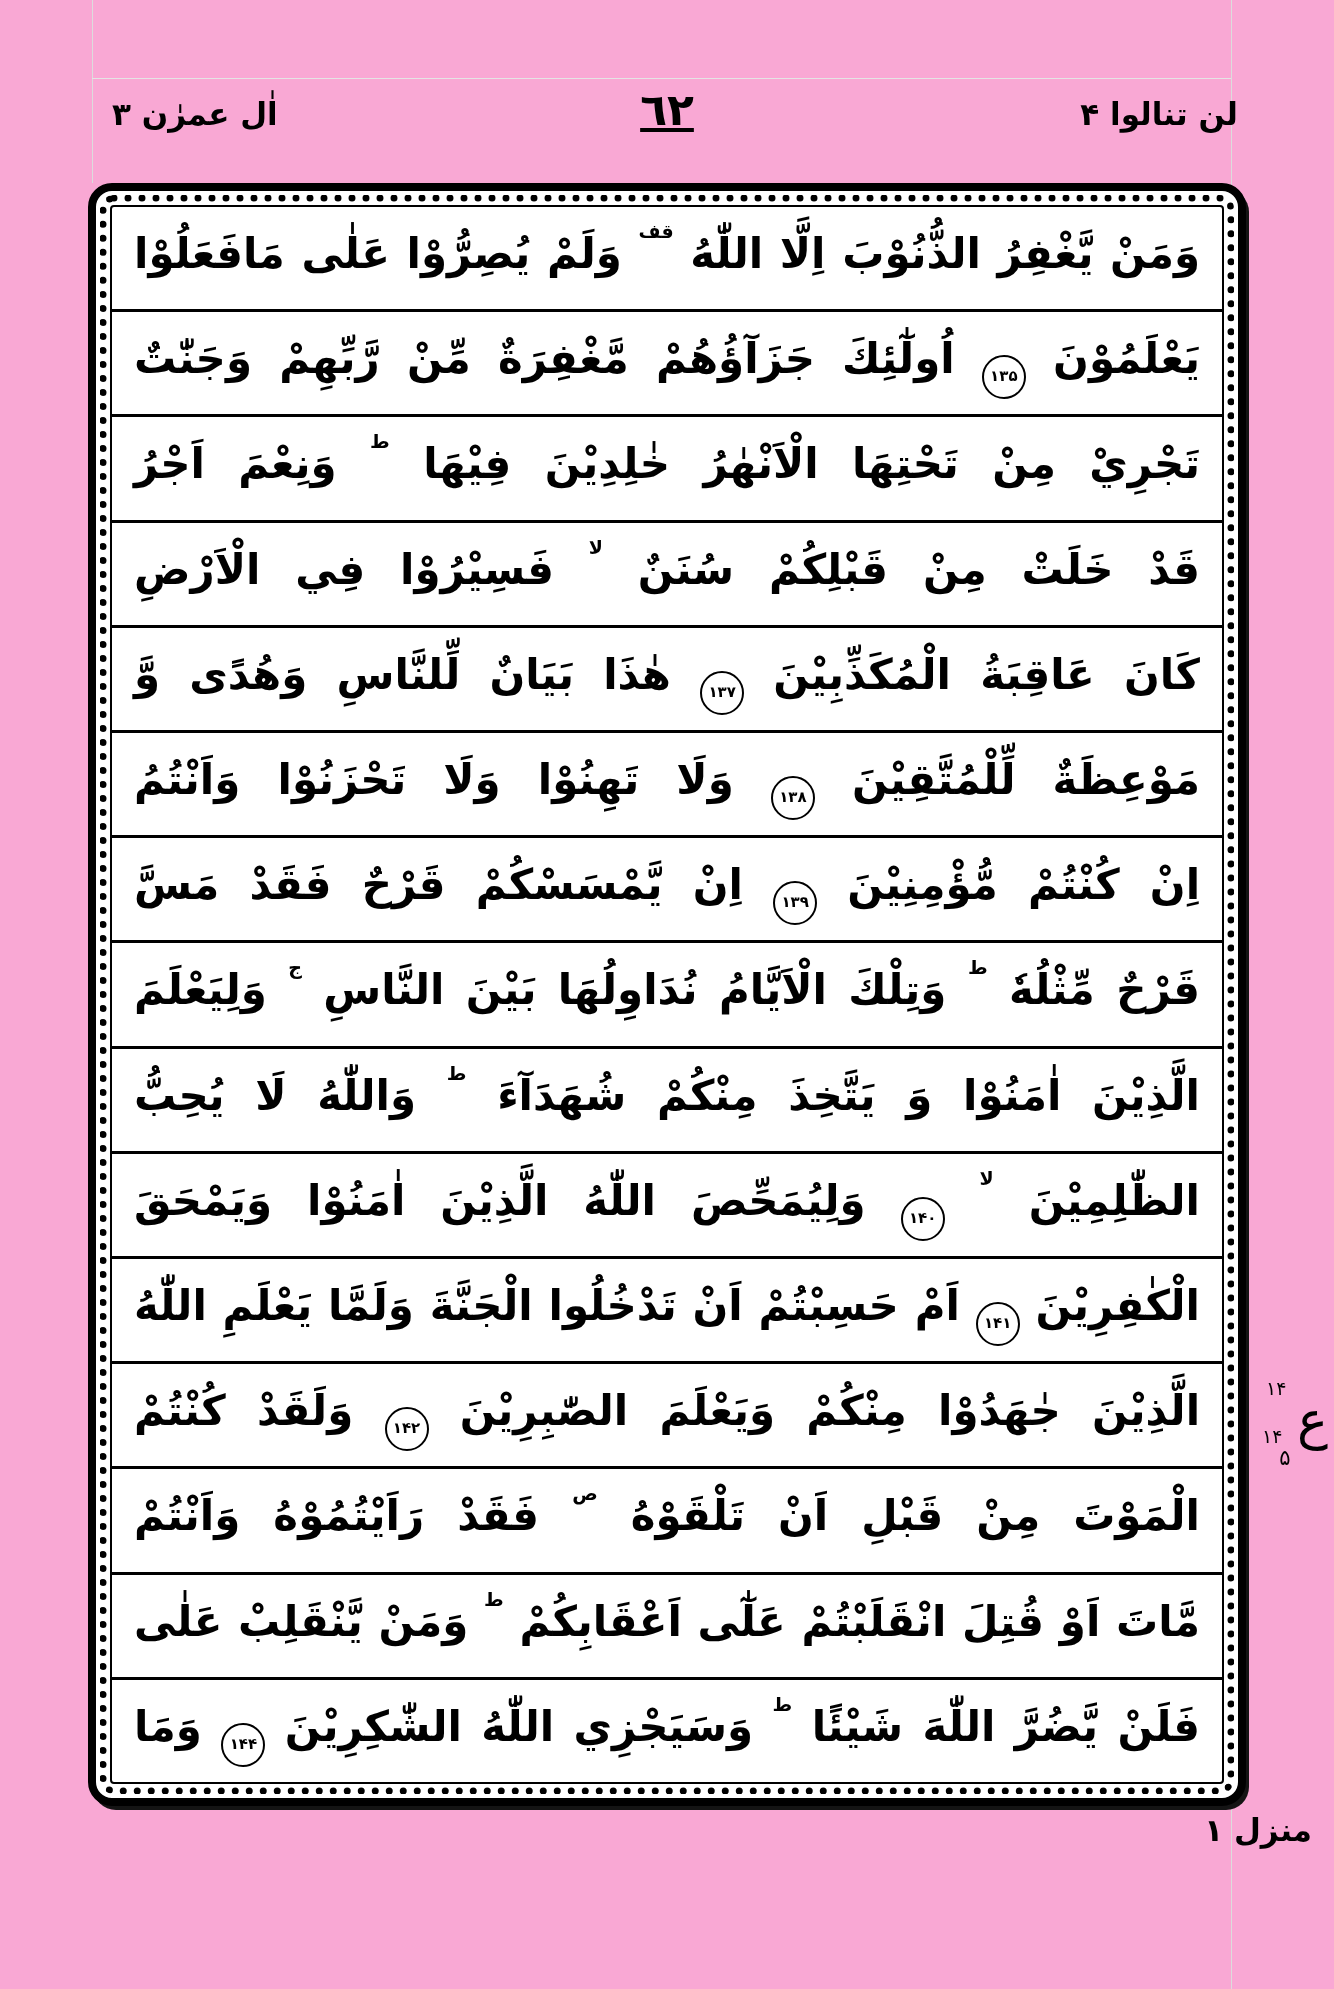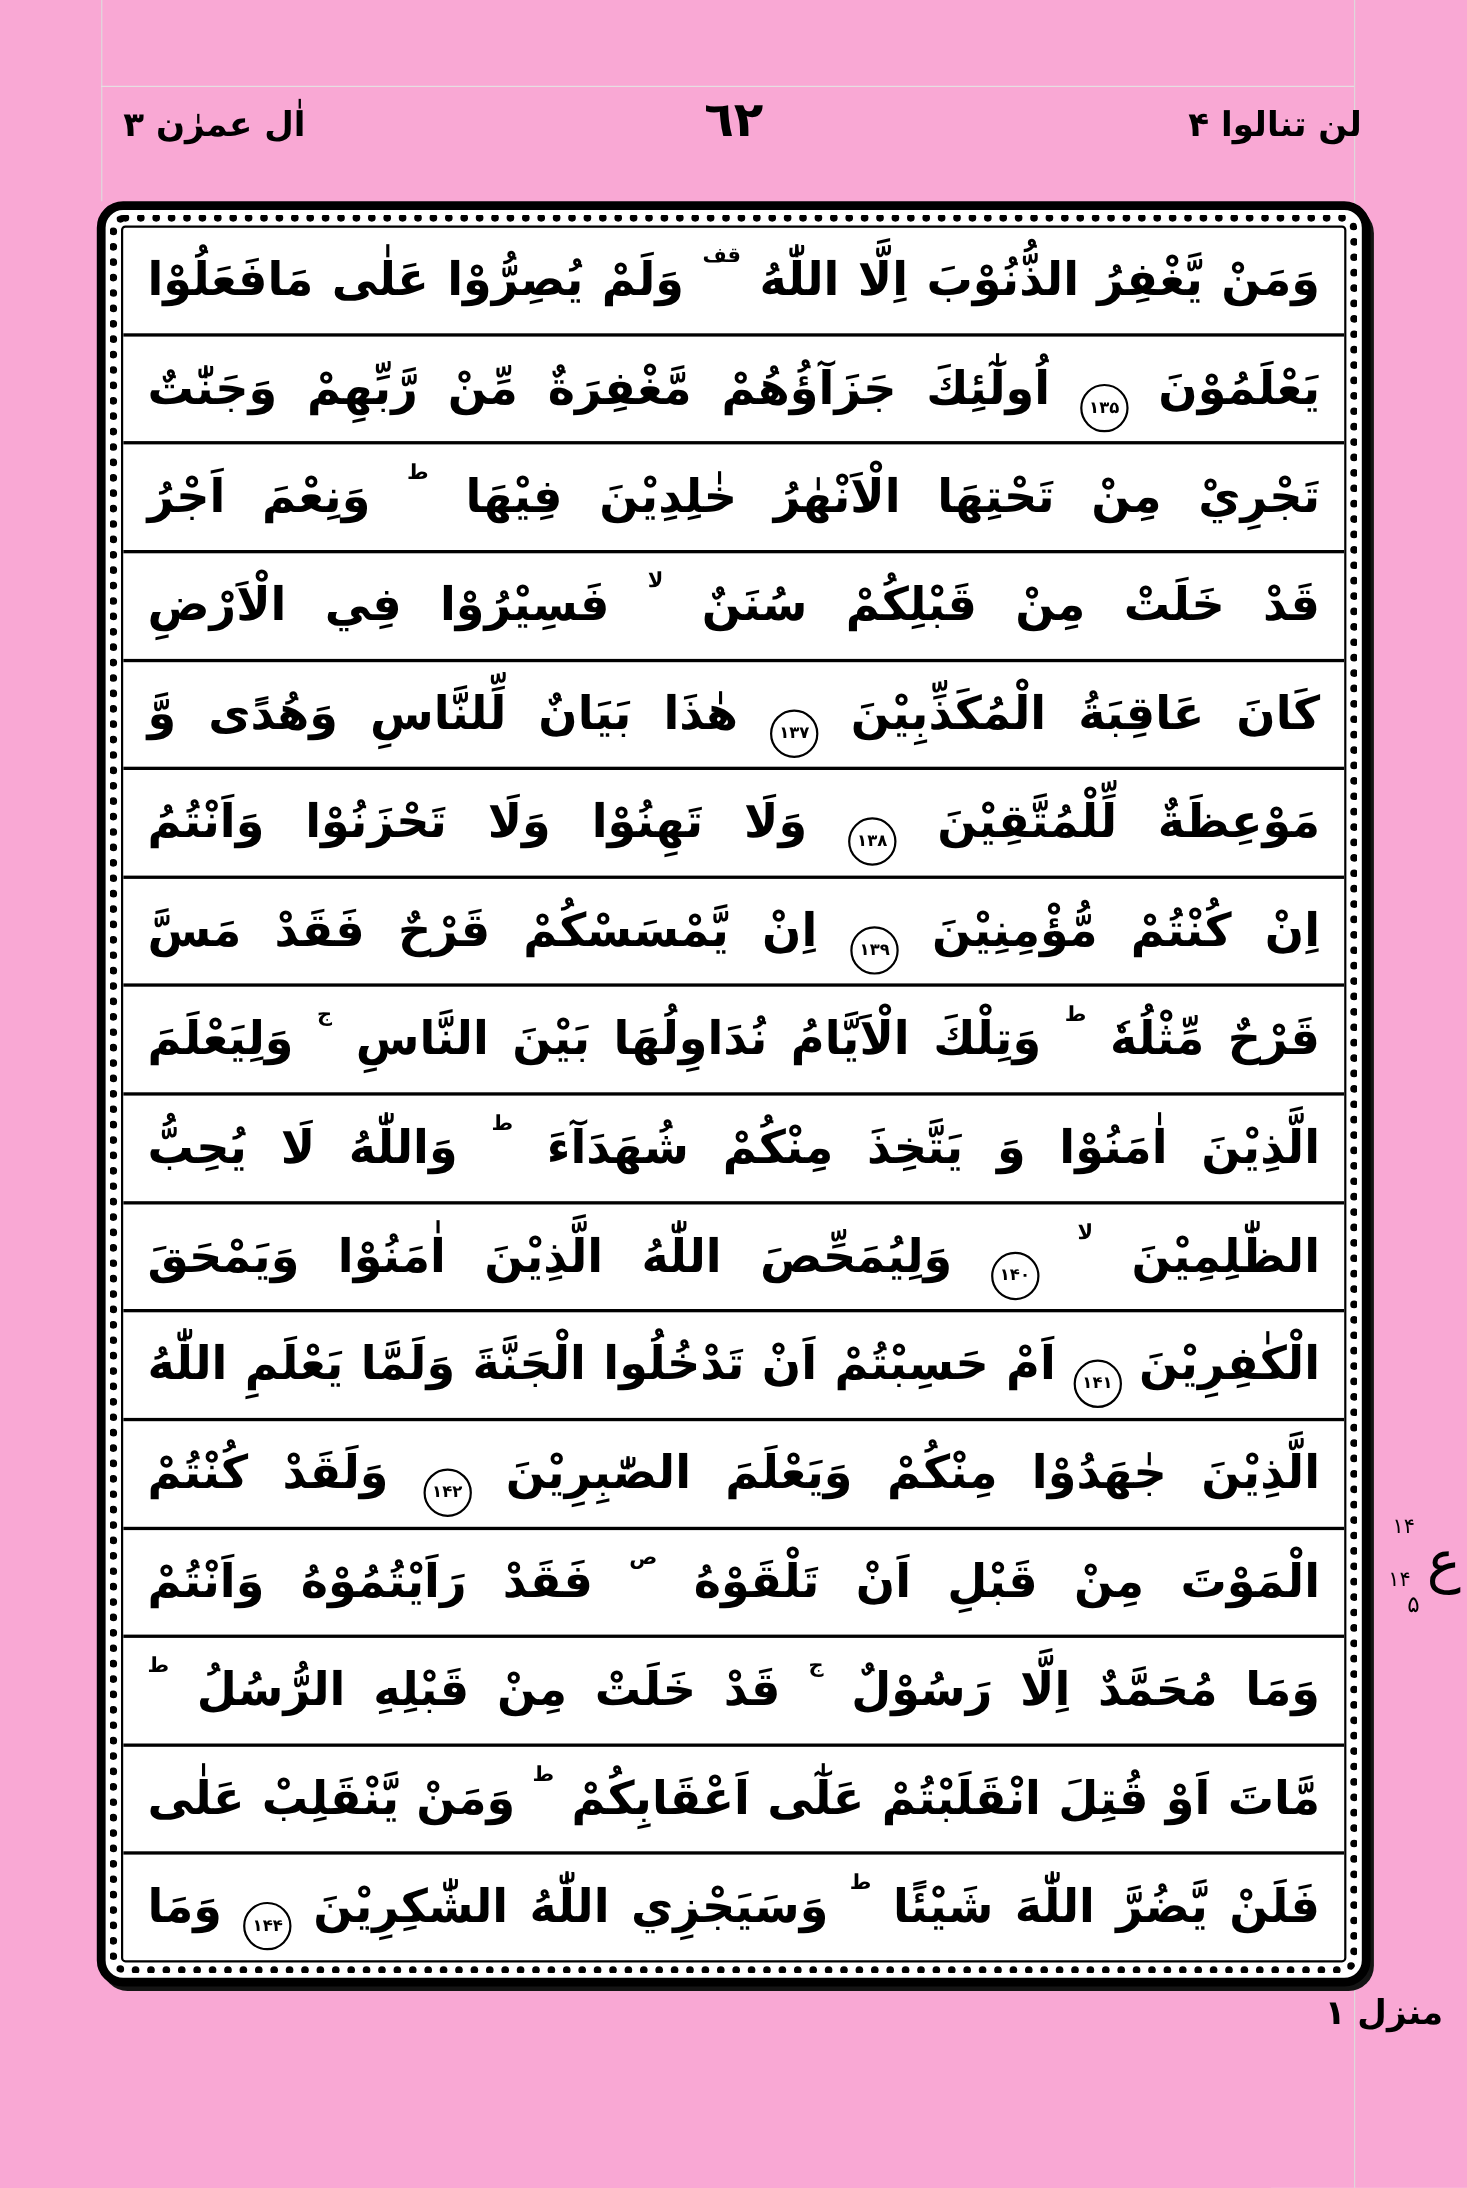--- a/index.html
+++ b/index.html
@@ -9,21 +9,21 @@
   }
   
   .artifact{position:absolute;background:#dcdcdc;z-index:0;}
   .artifact.v-left{left:92px;top:0;width:1px;height:183px;}
   .artifact.v-right{left:1231px;top:0;width:1px;height:1989px;}
   .artifact.h-top{left:92px;top:78px;width:1139px;height:1px;background:#e4e4e4;}
 
   
   .header{position:absolute;top:82px;left:0;width:100%;height:70px;z-index:1;}
   .surah-label{position:absolute;left:112px;top:14px;font-size:31px;font-weight:bold;direction:rtl;}
-  .page-number{position:absolute;left:50%;transform:translateX(-50%);top:2px;font-size:44px;font-weight:bold;}
+  .page-number{position:absolute;left:50%;transform:translateX(-50%);top:2px;font-size:44px;font-weight:bold;text-decoration:underline;}
   .juz-label{position:absolute;right:96px;top:14px;font-size:31px;font-weight:bold;direction:rtl;}
 
   
   .frame{
     position:absolute;left:88px;top:183px;width:1158px;height:1623px;
     box-sizing:border-box;background:#fff;border:8px solid #000;border-radius:24px;
     box-shadow:4px 5px 0 -1px #141414;padding:4px;z-index:2;
   }
   .bead-border{
     height:100%;box-sizing:border-box;border:7px dotted #000;border-radius:14px;padding:3px;
@@ -90,21 +90,20 @@
           <div class="line-row"><span class="ayah-text">قَدْ خَلَتْ مِنْ قَبْلِكُمْ سُنَنٌ</span> <span class="waqf-mark">لا</span> <span class="ayah-text">فَسِيْرُوْا فِي الْاَرْضِ فَانْظُرُوْا كَيْفَ</span> </div>
           <div class="line-row"><span class="ayah-text">كَانَ عَاقِبَةُ الْمُكَذِّبِيْنَ</span> <span class="verse-badge">۱۳۷</span> <span class="ayah-text">هٰذَا بَيَانٌ لِّلنَّاسِ وَهُدًى وَّ</span> </div>
           <div class="line-row"><span class="ayah-text">مَوْعِظَةٌ لِّلْمُتَّقِيْنَ</span> <span class="verse-badge">۱۳۸</span> <span class="ayah-text">وَلَا تَهِنُوْا وَلَا تَحْزَنُوْا وَاَنْتُمُ الْاَعْلَوْنَ</span> </div>
           <div class="line-row"><span class="ayah-text">اِنْ كُنْتُمْ مُّؤْمِنِيْنَ</span> <span class="verse-badge">۱۳۹</span> <span class="ayah-text">اِنْ يَّمْسَسْكُمْ قَرْحٌ فَقَدْ مَسَّ الْقَوْمَ</span> </div>
           <div class="line-row"><span class="ayah-text">قَرْحٌ مِّثْلُهٗ</span> <span class="waqf-mark">ط</span> <span class="ayah-text">وَتِلْكَ الْاَيَّامُ نُدَاوِلُهَا بَيْنَ النَّاسِ</span> <span class="waqf-mark">ج</span> <span class="ayah-text">وَلِيَعْلَمَ اللّٰهُ</span> </div>
           <div class="line-row"><span class="ayah-text">الَّذِيْنَ اٰمَنُوْا وَ يَتَّخِذَ مِنْكُمْ شُهَدَآءَ</span> <span class="waqf-mark">ط</span> <span class="ayah-text">وَاللّٰهُ لَا يُحِبُّ</span> </div>
           <div class="line-row"><span class="ayah-text">الظّٰلِمِيْنَ</span> <span class="waqf-mark">لا</span> <span class="verse-badge">۱۴۰</span> <span class="ayah-text">وَلِيُمَحِّصَ اللّٰهُ الَّذِيْنَ اٰمَنُوْا وَيَمْحَقَ</span> </div>
           <div class="line-row"><span class="ayah-text">الْكٰفِرِيْنَ</span> <span class="verse-badge">۱۴۱</span> <span class="ayah-text">اَمْ حَسِبْتُمْ اَنْ تَدْخُلُوا الْجَنَّةَ وَلَمَّا يَعْلَمِ اللّٰهُ</span> </div>
           <div class="line-row"><span class="ayah-text">الَّذِيْنَ جٰهَدُوْا مِنْكُمْ وَيَعْلَمَ الصّٰبِرِيْنَ</span> <span class="verse-badge">۱۴۲</span> <span class="ayah-text">وَلَقَدْ كُنْتُمْ تَمَنَّوْنَ</span> </div>
           <div class="line-row"><span class="ayah-text">الْمَوْتَ مِنْ قَبْلِ اَنْ تَلْقَوْهُ</span> <span class="waqf-mark">ص</span> <span class="ayah-text">فَقَدْ رَاَيْتُمُوْهُ وَاَنْتُمْ تَنْظُرُوْنَ</span>  <span class="waqf-mark">ع</span> </div>
-          <div class="line-row"><span class="ayah-text">وَمَا مُحَمَّدٌ اِلَّا رَسُوْلٌ</span> <span class="waqf-mark">ج</span> <span class="ayah-text">قَدْ خَلَتْ مِنْ قَبْلِهِ الرُّسُلُ</span> <span class="waqf-mark">ط</span>  </div>
           <div class="line-row"><span class="ayah-text">مَّاتَ اَوْ قُتِلَ انْقَلَبْتُمْ عَلٰٓى اَعْقَابِكُمْ</span> <span class="waqf-mark">ط</span> <span class="ayah-text">وَمَنْ يَّنْقَلِبْ عَلٰى عَقِبَيْهِ</span> </div>
           <div class="line-row"><span class="ayah-text">فَلَنْ يَّضُرَّ اللّٰهَ شَيْئًا</span> <span class="waqf-mark">ط</span> <span class="ayah-text">وَسَيَجْزِي اللّٰهُ الشّٰكِرِيْنَ</span> <span class="verse-badge">۱۴۴</span> <span class="ayah-text">وَمَا كَانَ</span> </div>
         </div>
     </div>
   </div>
 
   <div class="ruku-marker">
     <span class="ruku-num top">۱۴</span>
     <span class="ain">ع</span>
     <span class="ruku-num mid">۱۴</span>

